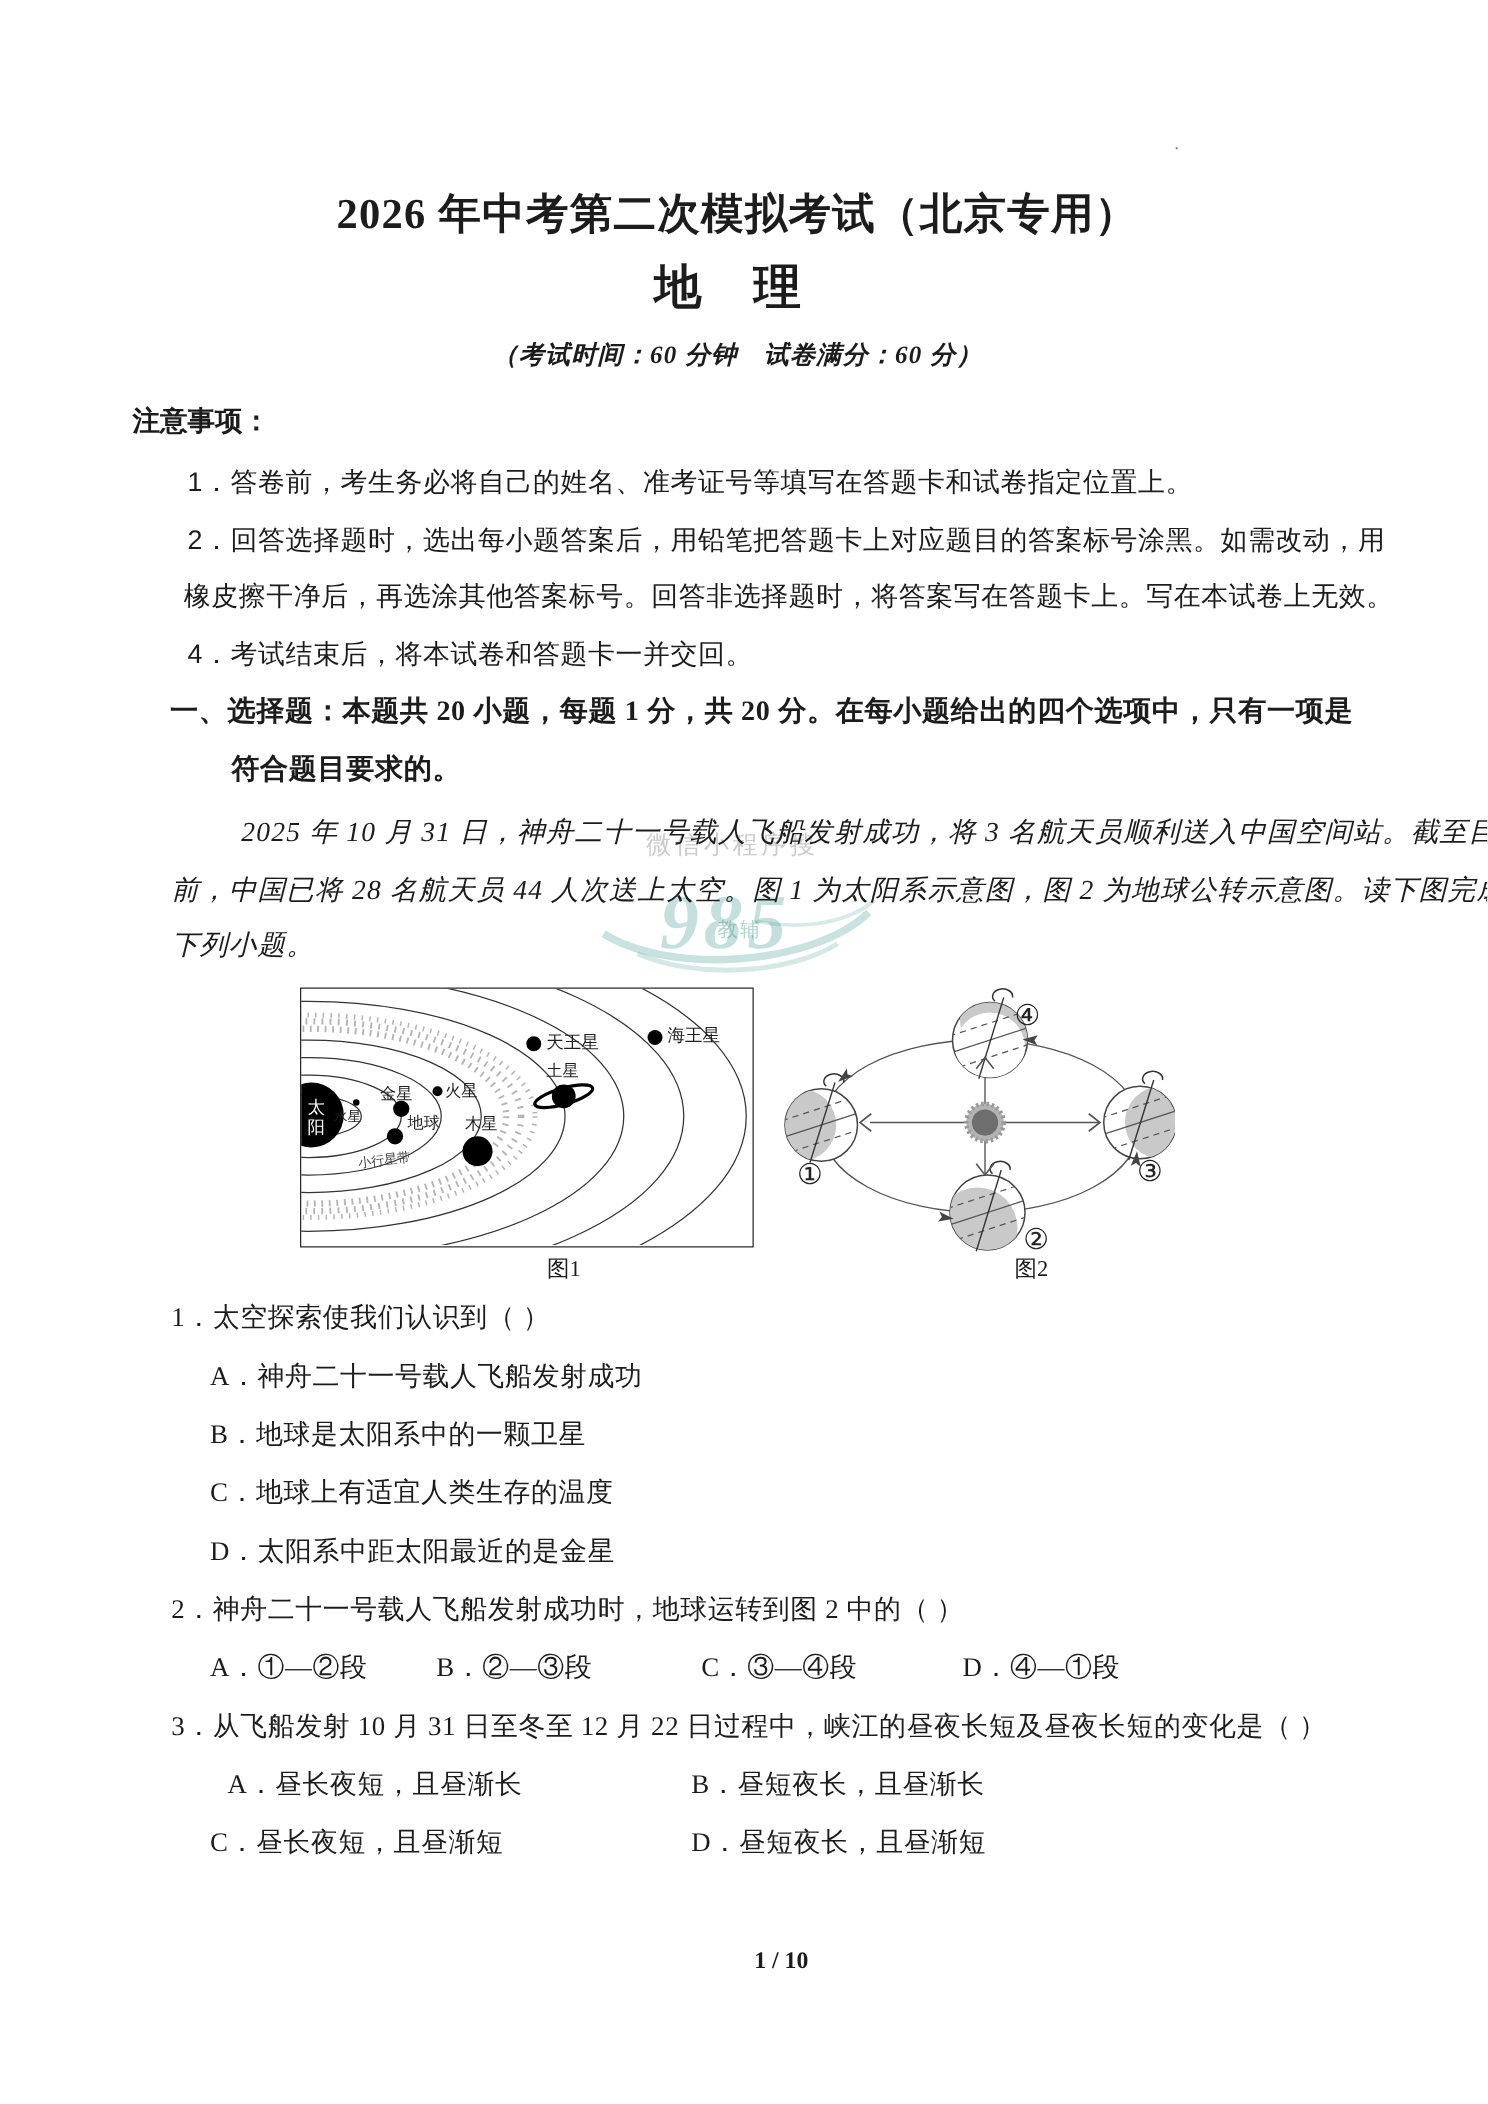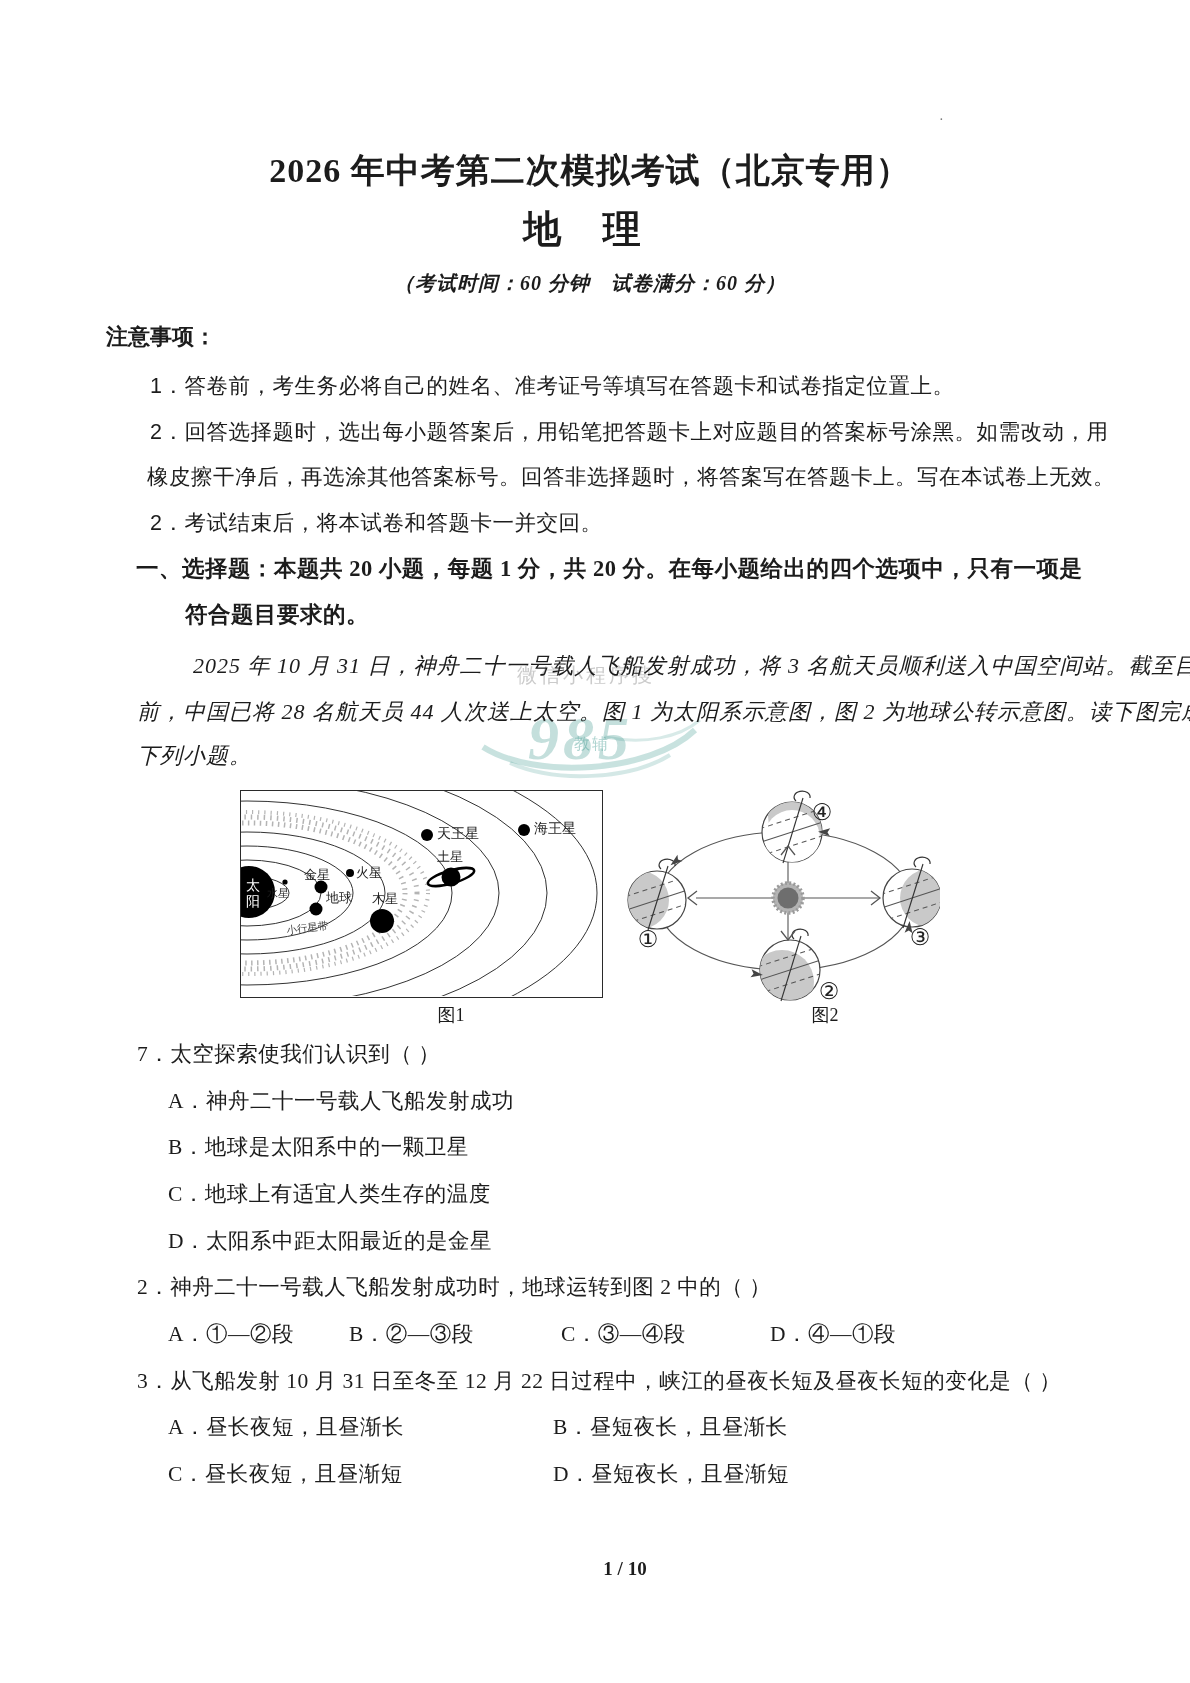--- a/index.html
+++ b/index.html
@@ -45,21 +45,21 @@
   <div class="stray">·</div>
 
   <div class="abs center title serif">2026 年中考第二次模拟考试（北京专用）</div>
   <div class="abs center subject serif">地 理</div>
   <div class="abs center examinfo serif">（考试时间：60 分钟　试卷满分：60 分）</div>
 
   <div class="abs notice-h sans">注意事项：</div>
   <div class="abs note sans" style="left:150px;top:371px">1．答卷前，考生务必将自己的姓名、准考证号等填写在答题卡和试卷指定位置上。</div>
   <div class="abs note sans" style="left:150px;top:417px">2．回答选择题时，选出每小题答案后，用铅笔把答题卡上对应题目的答案标号涂黑。如需改动，用</div>
   <div class="abs note sans" style="left:147px;top:462px">橡皮擦干净后，再选涂其他答案标号。回答非选择题时，将答案写在答题卡上。写在本试卷上无效。</div>
-  <div class="abs note sans" style="left:150px;top:508px">2．考试结束后，将本试卷和答题卡一并交回。</div>
+  <div class="abs note sans" style="left:150px;top:508px">4．考试结束后，将本试卷和答题卡一并交回。</div>
 
   <div class="abs sec serif" style="left:106px;top:553px">一、选择题：本题共 20 小题，每题 1 分，共 20 分。在每小题给出的四个选项中，只有一项是</div>
   <div class="abs sec serif" style="left:155px;top:599px">符合题目要求的。</div>
 
   <div class="abs passage serif" style="left:163px;top:651px">2025 年 10 月 31 日，神舟二十一号载人飞船发射成功，将 3 名航天员顺利送入中国空间站。截至目</div>
   <div class="abs passage serif" style="left:107px;top:697px">前，中国已将 28 名航天员 44 人次送上太空。图 1 为太阳系示意图，图 2 为地球公转示意图。读下图完成</div>
   <div class="abs passage serif" style="left:107px;top:741px">下列小题。</div>
 
   <div class="fig1box">
     <svg width="360" height="205" viewBox="0 0 360 205">
@@ -211,33 +211,33 @@
 
     <g font-size="23" fill="#222" text-anchor="middle">
       <text x="48" y="177">①</text>
       <text x="229" y="229">②</text>
       <text x="320" y="175">③</text>
       <text x="222" y="50">④</text>
     </g>
   </svg>
   <div class="abs caption serif" style="left:795px;top:1003px">图2</div>
 
-  <div class="abs qline serif" style="left:107px;top:1039px">7．太空探索使我们认识到（  ）</div>
+  <div class="abs qline serif" style="left:107px;top:1039px">1．太空探索使我们认识到（  ）</div>
   <div class="abs qline serif" style="left:138px;top:1086px">A．神舟二十一号载人飞船发射成功</div>
   <div class="abs qline serif" style="left:138px;top:1132px">B．地球是太阳系中的一颗卫星</div>
   <div class="abs qline serif" style="left:138px;top:1179px">C．地球上有适宜人类生存的温度</div>
   <div class="abs qline serif" style="left:138px;top:1226px">D．太阳系中距太阳最近的是金星</div>
 
   <div class="abs qline serif" style="left:107px;top:1272px">2．神舟二十一号载人飞船发射成功时，地球运转到图 2 中的（  ）</div>
   <div class="abs qline serif" style="left:138px;top:1319px">A．①—②段</div>
   <div class="abs qline serif" style="left:319px;top:1319px">B．②—③段</div>
   <div class="abs qline serif" style="left:531px;top:1319px">C．③—④段</div>
   <div class="abs qline serif" style="left:740px;top:1319px">D．④—①段</div>
 
   <div class="abs qline serif" style="left:107px;top:1366px">3．从飞船发射 10 月 31 日至冬至 12 月 22 日过程中，峡江的昼夜长短及昼夜长短的变化是（  ）</div>
-  <div class="abs qline serif" style="left:138px;top:1412px">A．昼长夜短，且昼渐长</div>
+  <div class="abs qline serif" style="left:152px;top:1412px">A．昼长夜短，且昼渐长</div>
   <div class="abs qline serif" style="left:523px;top:1412px">B．昼短夜长，且昼渐长</div>
   <div class="abs qline serif" style="left:138px;top:1459px">C．昼长夜短，且昼渐短</div>
   <div class="abs qline serif" style="left:523px;top:1459px">D．昼短夜长，且昼渐短</div>
 
   <div class="abs footer serif">1 / 10</div>
 
 </div>
 
 </body></html>

